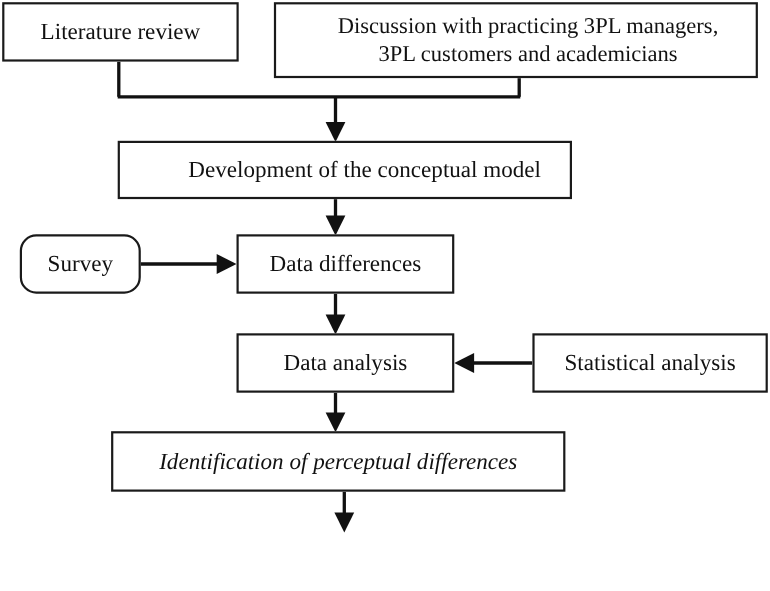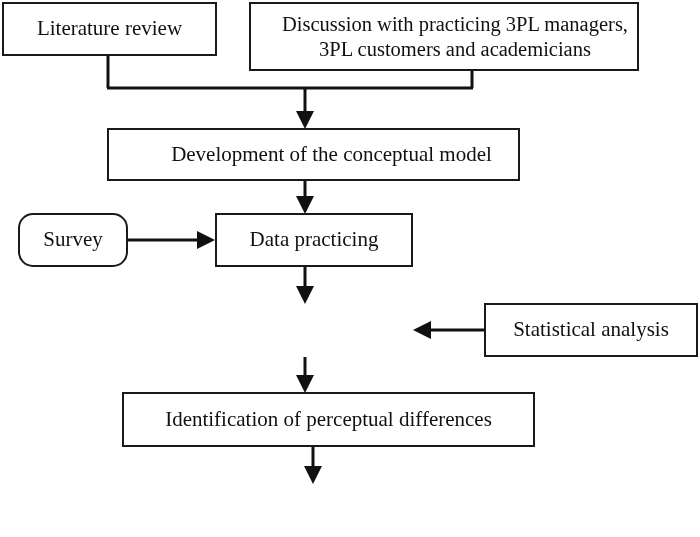--- a/index.html
+++ b/index.html
@@ -86,42 +86,45 @@
     <polygon class="head" points="305,393 296,375 314,375"></polygon>
 
     <path class="stroke" d="M313,447 L313,475"></path>
     <polygon class="head" points="313,484 304,466 322,466"></polygon>
   </svg>
 
   <div class="node" id="node-literature-review" style="left: 2px; top: 2px; width: 215px; height: 54px;">
     <span class="label">Literature review</span>
   </div>
 
-  <div class="node two-line" id="node-discussion" style="left: 249px; top: 2px; width: 390px; height: 69px; padding-left: 30px;">
+  <div class="node two-line" id="node-discussion" style="left: 249px; top: 2px; width: 440px; height: 69px; padding-left: 30px;">
     <span class="label">
       <span>Discussion with practicing 3PL managers,</span><br>
       <span>3PL customers and academicians</span>
     </span>
   </div>
 
   <div class="node" id="node-conceptual-model" style="left: 107px; top: 128px; width: 413px; height: 53px; padding-left: 44px;">
     <span class="label">Development of the conceptual model</span>
   </div>
 
   <div class="node" id="node-survey" style="left: 18px; top: 213px; width: 110px; height: 54px; border-radius: 15px;">
     <span class="label">Survey</span>
   </div>
 
   <div class="node" id="node-data-collection" style="left: 215px; top: 213px; width: 198px; height: 54px;">
-    <span class="label">Data practicing</span>
+    <span class="label">Data differences</span>
   </div>
 
+  <div class="node" id="node-data-analysis" style="left: 215px; top: 303px; width: 198px; height: 54px;">
+    <span class="label">Data analysis</span>
+  </div>
 
   <div class="node" id="node-statistical-analysis" style="left: 484px; top: 303px; width: 214px; height: 54px;">
     <span class="label">Statistical analysis</span>
   </div>
 
-  <div class="node" id="node-perceptual-differences" style="left: 122px; top: 392px; width: 413px; height: 55px;">
+  <div class="node" id="node-perceptual-differences" style="left: 101px; top: 392px; width: 413px; height: 55px; font-style: italic;">
     <span class="label">Identification of perceptual differences</span>
   </div>
 
 
 </div>
 
 </body></html>

